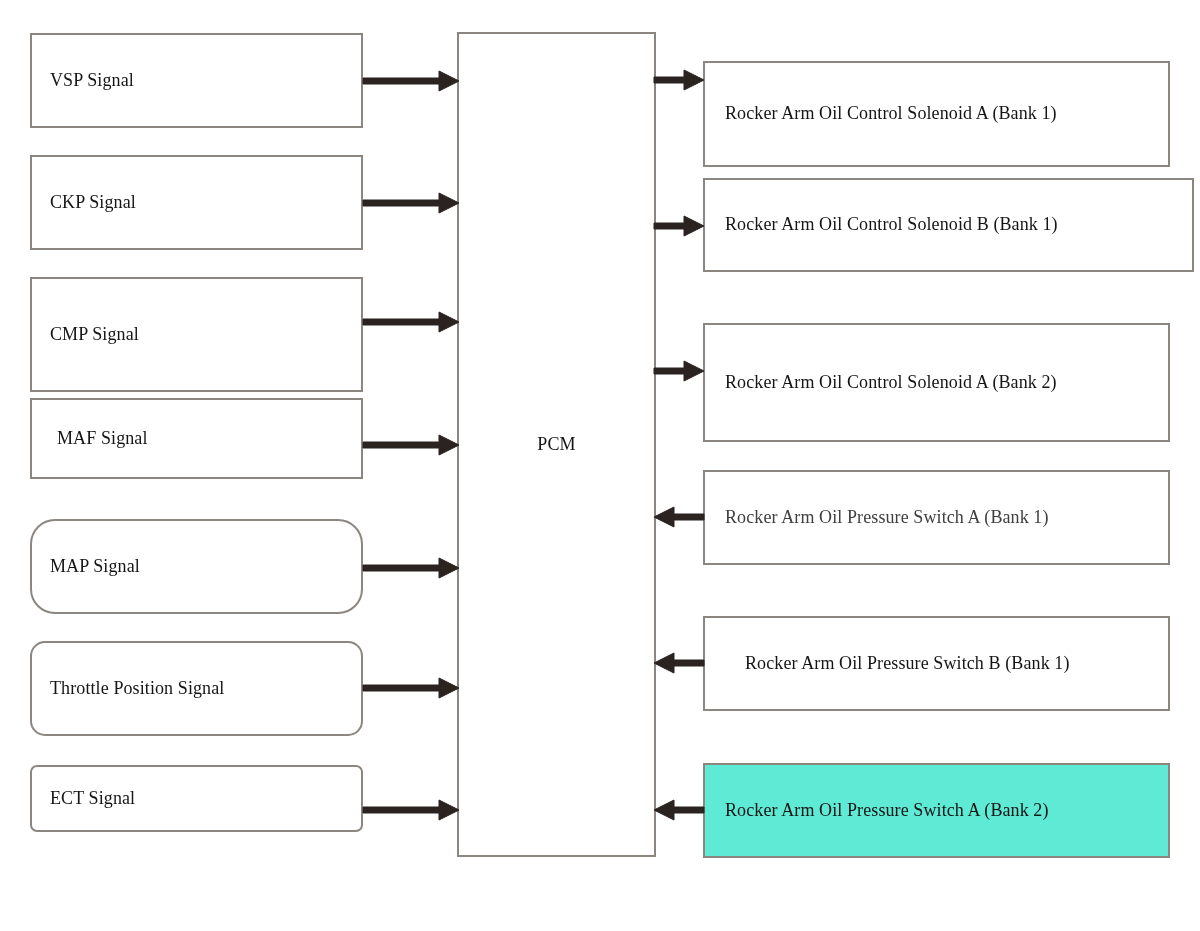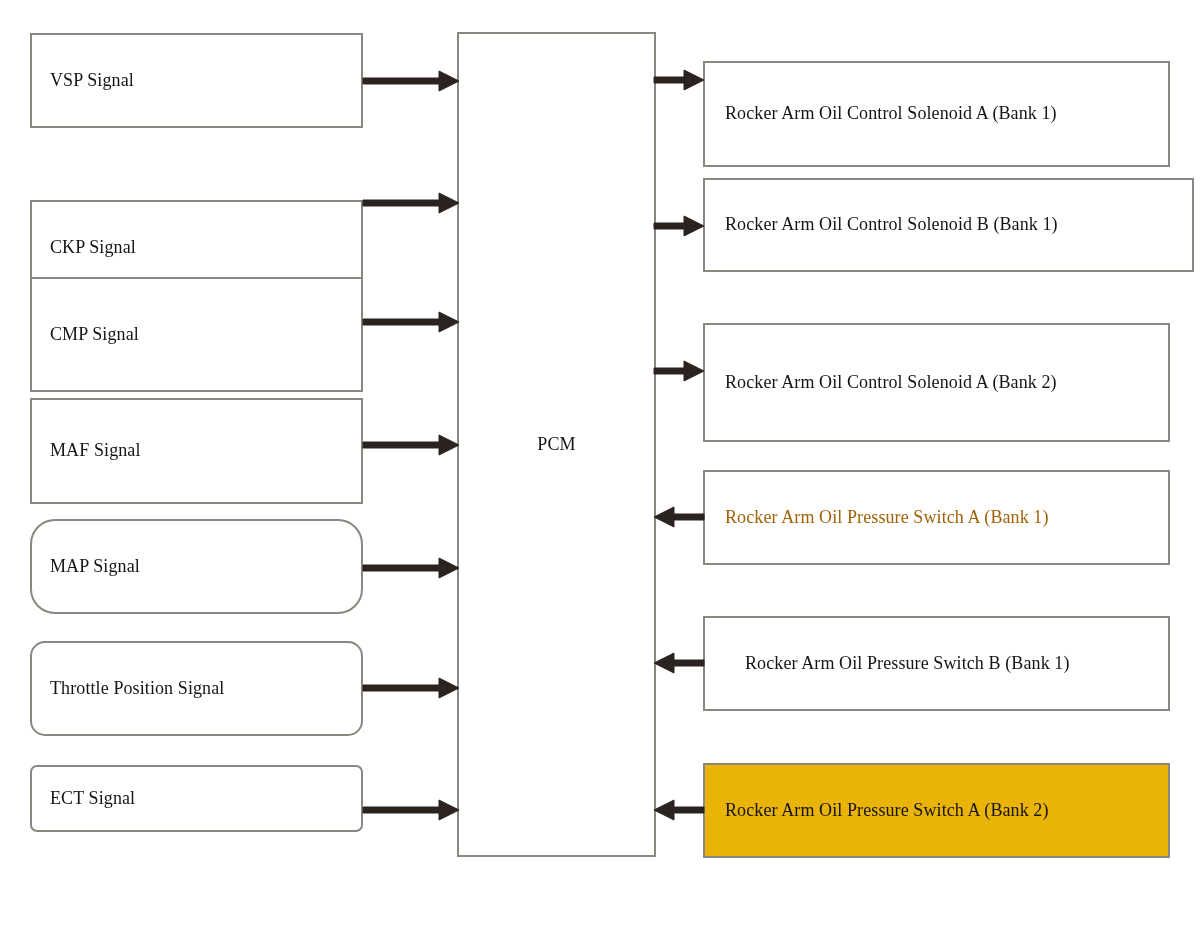--- a/index.html
+++ b/index.html
@@ -57,27 +57,27 @@
 </style>
 </head>
 <body>
 
 <div id="canvas">
 
   <div id="left-column">
       <div class="node-box left-box" style="left: 30px; top: 33px; width: 333px; height: 95px; border-color: rgb(140, 134, 129); background: rgb(255, 255, 255);">
         <span class="node-label" style="color: rgb(21, 21, 21);">VSP Signal</span>
       </div>
-      <div class="node-box left-box" style="left: 30px; top: 155px; width: 333px; height: 95px; border-color: rgb(140, 134, 129); background: rgb(255, 255, 255); margin-top: 45px;">
+      <div class="node-box left-box" style="left: 30px; top: 155px; width: 333px; height: 95px; border-color: rgb(140, 134, 129); background: rgb(255, 255, 255);">
         <span class="node-label" style="color: rgb(21, 21, 21);">CKP Signal</span>
       </div>
       <div class="node-box left-box" style="left: 30px; top: 277px; width: 333px; height: 115px; border-color: rgb(140, 134, 129); background: rgb(255, 255, 255);">
         <span class="node-label" style="color: rgb(21, 21, 21);">CMP Signal</span>
       </div>
-      <div class="node-box left-box" style="left: 30px; top: 398px; width: 333px; height: 106px; border-color: rgb(140, 134, 129); background: rgb(255, 255, 255);">
+      <div class="node-box left-box" style="left: 30px; top: 398px; width: 333px; height: 81px; border-color: rgb(140, 134, 129); background: rgb(255, 255, 255); padding-left: 7px;">
         <span class="node-label" style="color: rgb(21, 21, 21);">MAF Signal</span>
       </div>
       <div class="node-box left-box" style="left: 30px; top: 519px; width: 333px; height: 95px; border-color: rgb(140, 134, 129); background: rgb(255, 255, 255); border-radius: 25px;">
         <span class="node-label" style="color: rgb(21, 21, 21);">MAP Signal</span>
       </div>
       <div class="node-box left-box" style="left: 30px; top: 641px; width: 333px; height: 95px; border-color: rgb(140, 134, 129); background: rgb(255, 255, 255); border-radius: 15px;">
         <span class="node-label" style="color: rgb(21, 21, 21);">Throttle Position Signal</span>
       </div>
       <div class="node-box left-box" style="left: 30px; top: 765px; width: 333px; height: 67px; border-color: rgb(140, 134, 129); background: rgb(255, 255, 255); border-radius: 7px;">
         <span class="node-label" style="color: rgb(21, 21, 21);">ECT Signal</span>
@@ -92,26 +92,26 @@
       <div class="node-box right-box" style="left: 703px; top: 33px; width: 467px; height: 106px; border-color: rgb(140, 134, 129); background: rgb(255, 255, 255); margin-top: 28px;">
         <span class="node-label" style="color: rgb(21, 21, 21);">Rocker Arm Oil Control Solenoid A (Bank 1)</span>
       </div>
       <div class="node-box right-box" style="left: 703px; top: 178px; width: 491px; height: 94px; border-color: rgb(140, 134, 129); background: rgb(255, 255, 255);">
         <span class="node-label" style="color: rgb(21, 21, 21);">Rocker Arm Oil Control Solenoid B (Bank 1)</span>
       </div>
       <div class="node-box right-box" style="left: 703px; top: 323px; width: 467px; height: 119px; border-color: rgb(140, 134, 129); background: rgb(255, 255, 255);">
         <span class="node-label" style="color: rgb(21, 21, 21);">Rocker Arm Oil Control Solenoid A (Bank 2)</span>
       </div>
       <div class="node-box right-box" style="left: 703px; top: 470px; width: 467px; height: 95px; border-color: rgb(140, 134, 129); background: rgb(255, 255, 255);">
-        <span class="node-label" style="color: #a16207;">Rocker Arm Oil Pressure Switch A (Bank 1)</span>
+        <span class="node-label" style="color: #404040;">Rocker Arm Oil Pressure Switch A (Bank 1)</span>
       </div>
       <div class="node-box right-box" style="left: 703px; top: 616px; width: 467px; height: 95px; border-color: rgb(140, 134, 129); background: rgb(255, 255, 255);">
         <span class="node-label" style="color: rgb(21, 21, 21); padding-left: 40px;">Rocker Arm Oil Pressure Switch B (Bank 1)</span>
       </div>
-      <div class="node-box right-box" style="left: 703px; top: 763px; width: 467px; height: 95px; border-color: rgb(140, 134, 129); background: #eab308;">
+      <div class="node-box right-box" style="left: 703px; top: 763px; width: 467px; height: 95px; border-color: rgb(140, 134, 129); background: #5eead4;">
         <span class="node-label" style="color: rgb(21, 21, 21);">Rocker Arm Oil Pressure Switch A (Bank 2)</span>
       </div>
     </div>
 
   <div id="connectors">
       <div class="connector" style="left: 363px; top: 67px; width: 96px;">
         <svg width="96" height="28" viewBox="0 0 96 28">
           <path d="M 0 11 L 76 11 L 76 4 L 96 14 L 76 24 L 76 17 L 0 17 Z" fill="#2b2320" stroke="#2b2320" stroke-width="1" stroke-linejoin="miter"></path>
         </svg>
       </div>

